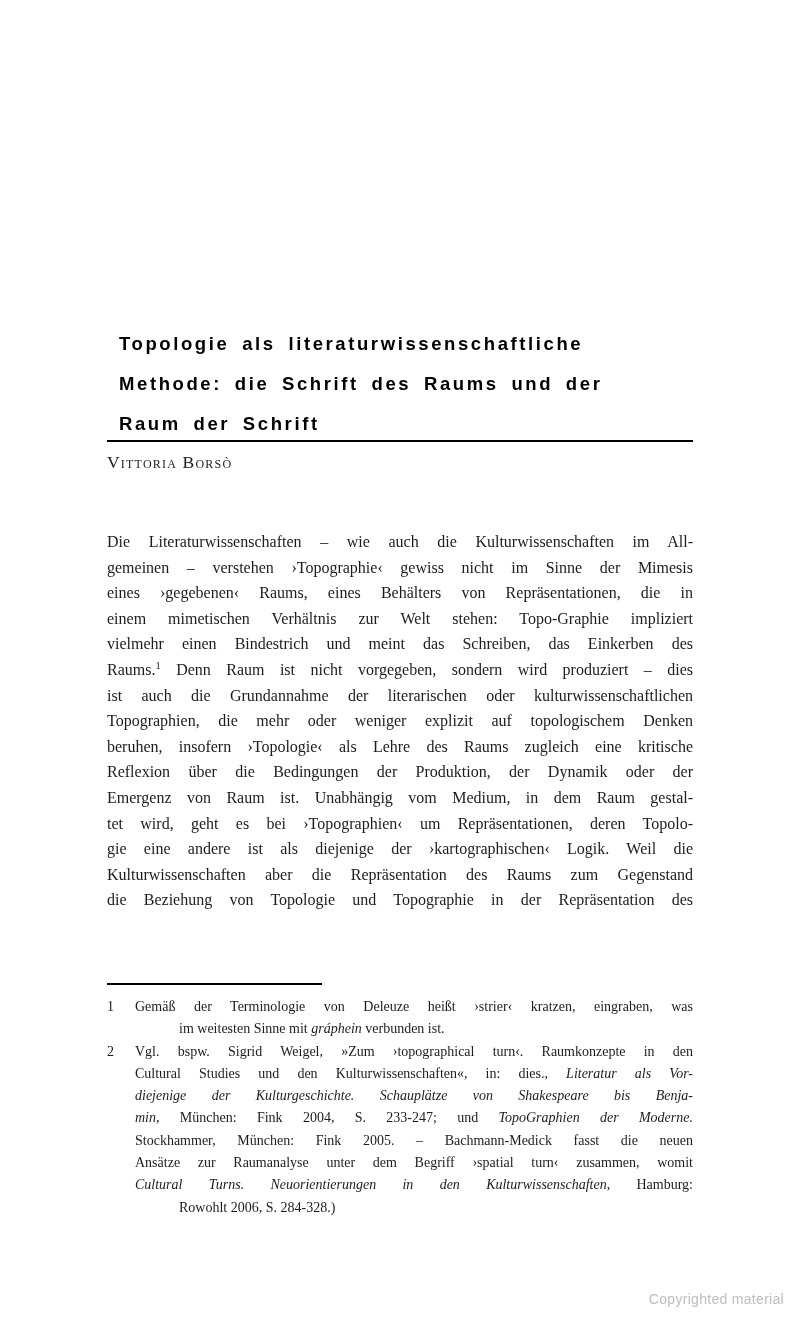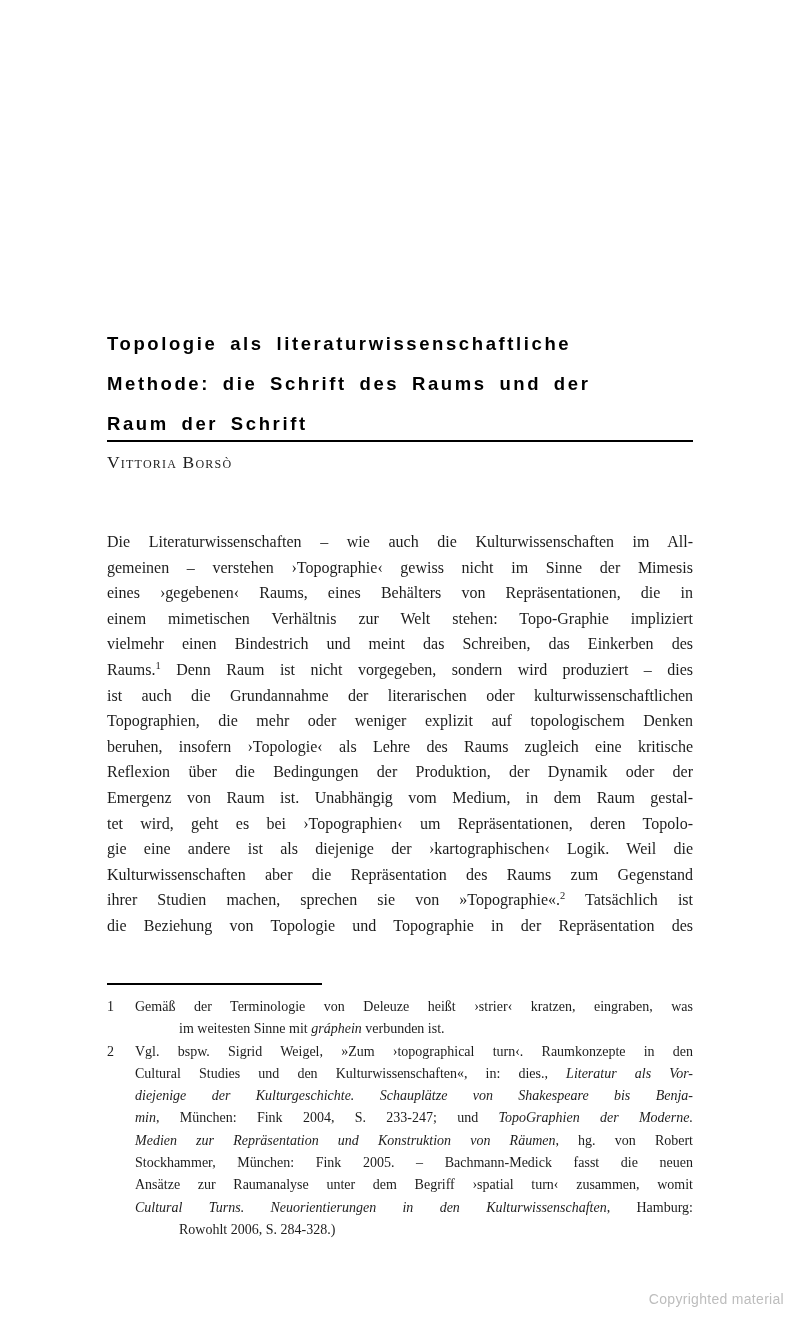--- a/index.html
+++ b/index.html
@@ -9,21 +9,21 @@
     font-family: "Liberation Serif", serif;
     position: relative;
     overflow: hidden;
   }
   .page {
     position: absolute; inset: 0;
     background: #ffffff;
     color: var(--text-color, #1c1c1c);
   }
   .title-block {
-    position: absolute; left: 107px; top: 324px; width: 600px;
+    position: absolute; left: 119px; top: 324px; width: 600px;
     font-family: "Liberation Sans", sans-serif;
     font-weight: bold;
     font-size: 18.5px;
     letter-spacing: 2.6px;
     word-spacing: 5px;
     color: var(--title-color, #000);
   }
   .title-line { height: 40px; line-height: 40px; white-space: nowrap; }
   .title-rule {
     position: absolute; left: 107px; top: 440px; width: 586px; height: 2px;
@@ -97,42 +97,40 @@
       <div class="tline"><span>vielmehr einen Bindestrich und meint das Schreiben, das Einkerben des</span></div>
       <div class="tline"><span>Raums.</span><span class="sup">1</span><span> Denn Raum ist nicht vorgegeben, sondern wird produziert – dies</span></div>
       <div class="tline"><span>ist auch die Grundannahme der literarischen oder kulturwissenschaftlichen</span></div>
       <div class="tline"><span>Topographien, die mehr oder weniger explizit auf topologischem Denken</span></div>
       <div class="tline"><span>beruhen, insofern ›Topologie‹ als Lehre des Raums zugleich eine kritische</span></div>
       <div class="tline"><span>Reflexion über die Bedingungen der Produktion, der Dynamik oder der</span></div>
       <div class="tline"><span>Emergenz von Raum ist. Unabhängig vom Medium, in dem Raum gestal-</span></div>
       <div class="tline"><span>tet wird, geht es bei ›Topographien‹ um Repräsentationen, deren Topolo-</span></div>
       <div class="tline"><span>gie eine andere ist als diejenige der ›kartographischen‹ Logik. Weil die</span></div>
       <div class="tline"><span>Kulturwissenschaften aber die Repräsentation des Raums zum Gegenstand</span></div>
-      <div class="tline"><span>ihrer Studien machen, sprechen sie von »Topographie«.</span><span class="sup">2</span><span> Tatsächlich ist</span></div>
       <div class="tline"><span>die Beziehung von Topologie und Topographie in der Repräsentation des</span></div>
     </div>
 
   <div class="fn-separator"></div>
 
   <div class="footnotes">
     <div class="footnote">
       <div class="fn-num">1</div>
       <div class="fn-body">
           <div class="tline"><span>Gemäß der Terminologie von Deleuze heißt ›strier‹ kratzen, eingraben, was</span></div>
           <div class="tline last-left"><span>im weitesten Sinne mit </span><span class="ital">gráphein</span><span> verbunden ist.</span></div>
         </div>
     </div>
     <div class="footnote">
       <div class="fn-num">2</div>
       <div class="fn-body">
           <div class="tline"><span>Vgl. bspw. Sigrid Weigel, »Zum ›topographical turn‹. Raumkonzepte in den</span></div>
           <div class="tline"><span>Cultural Studies und den Kulturwissenschaften«, in: dies., </span><span class="ital">Literatur als Vor-</span></div>
           <div class="tline"><span class="ital">diejenige der Kulturgeschichte. Schauplätze von Shakespeare bis Benja-</span></div>
           <div class="tline"><span class="ital">min</span><span>, München: Fink 2004, S. 233-247; und </span><span class="ital">TopoGraphien der Moderne.</span></div>
-          <div class="tline"><span class="ital">Medien zur Repräsentation und Konstruktion von Räumen</span><span>, hg. von Robert</span></div>
           <div class="tline"><span>Stockhammer, München: Fink 2005. – Bachmann-Medick fasst die neuen</span></div>
           <div class="tline"><span>Ansätze zur Raumanalyse unter dem Begriff ›spatial turn‹ zusammen, womit</span></div>
           <div class="tline"><span class="ital">Cultural Turns. Neuorientierungen in den Kulturwissenschaften</span><span>, Hamburg:</span></div>
           <div class="tline last-left"><span>Rowohlt 2006, S. 284-328.)</span></div>
         </div>
     </div>
   </div>
 
   <div class="watermark">Copyrighted material</div>
 

